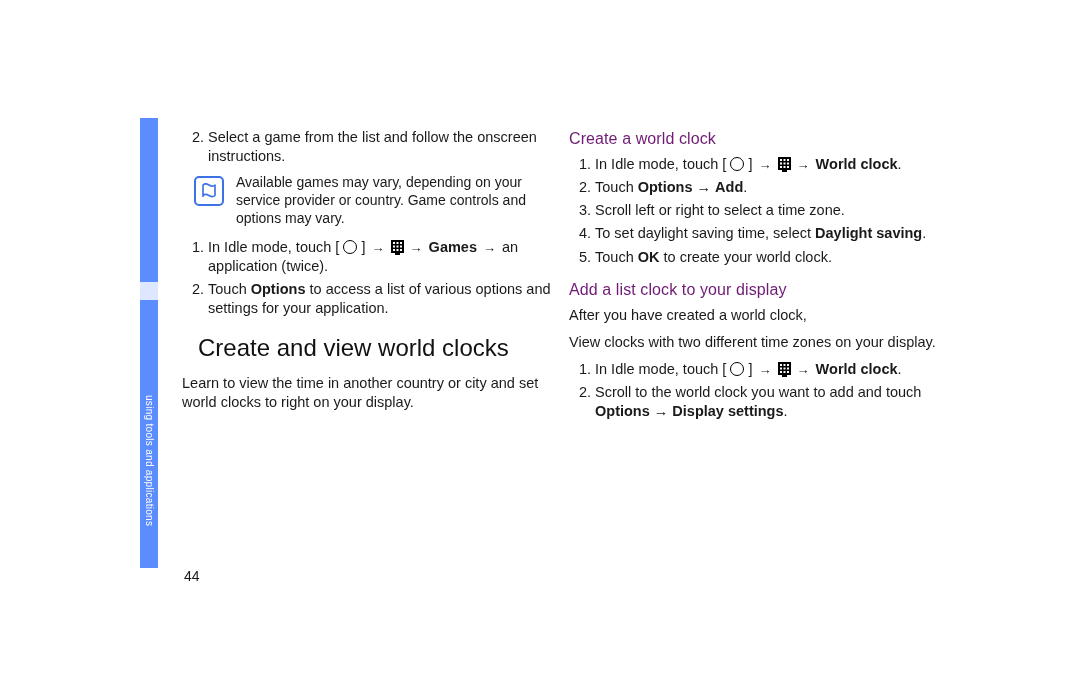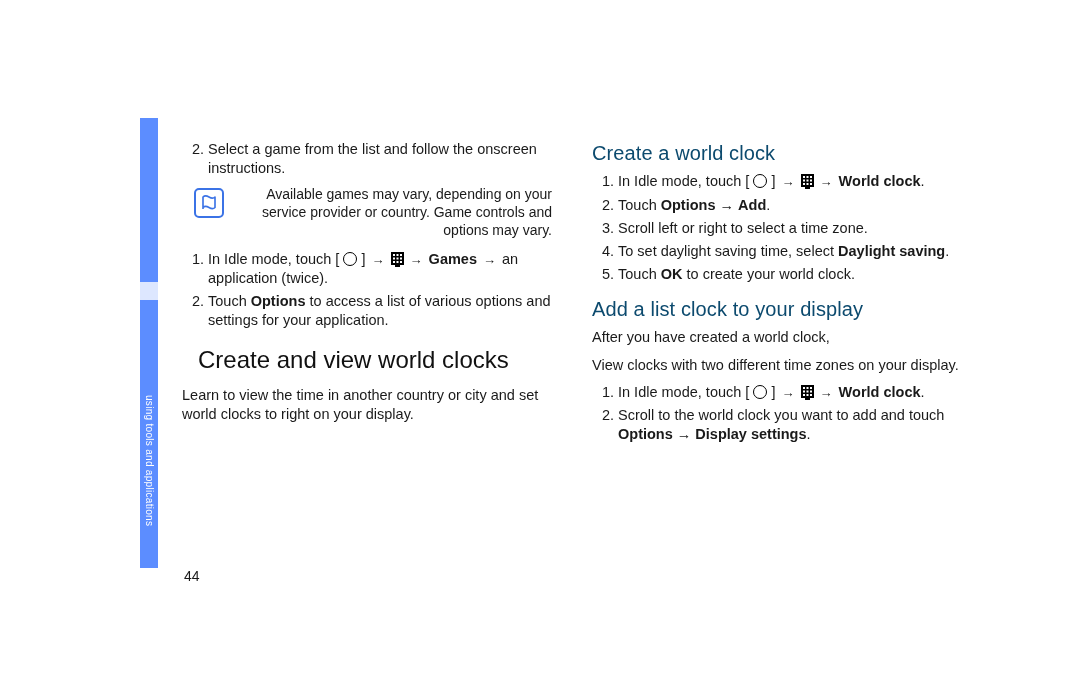--- a/index.html
+++ b/index.html
@@ -42,33 +42,33 @@
     transform: rotate(90deg);
     transform-origin: left top;
     font-size: 10px;
     color: #fff;
     letter-spacing: 0.3px;
     white-space: nowrap;
   }
   .columns {
     position: absolute;
     left: 182px;
-    top: 140px;
+    top: 128px;
     width: 780px;
     display: flex;
-    gap: 40px;
+    gap: 17px;
   }
   .col {
     width: 370px;
     font-size: 14.5px;
     line-height: 1.32;
   }
   .h2 {
-    font-size: 20px;
-    color: #0c4a6e;
+    font-size: 16px;
+    color: #701a75;
     margin: 12px 0 6px 0;
     font-weight: 400;
     letter-spacing: 0.1px;
   }
   .h1 {
     font-size: 24px;
     color: #111;
     margin: 14px 0 10px 16px;
     font-weight: 400;
   }
@@ -94,21 +94,20 @@
     display: flex;
     align-items: center;
     justify-content: center;
     flex: 0 0 auto;
     margin-top: 2px;
   }
   .note-icon svg { display:block; }
   .note-text {
     font-size: 14px;
     line-height: 1.28;
-    text-align: right;
   }
   b { font-weight: 700; }
   .arrow {
     font-size: 13px;
     padding: 0 2px;
     font-family: Arial, sans-serif;
   }
   .icon-circle {
     display: inline-block;
     width: 12px;

